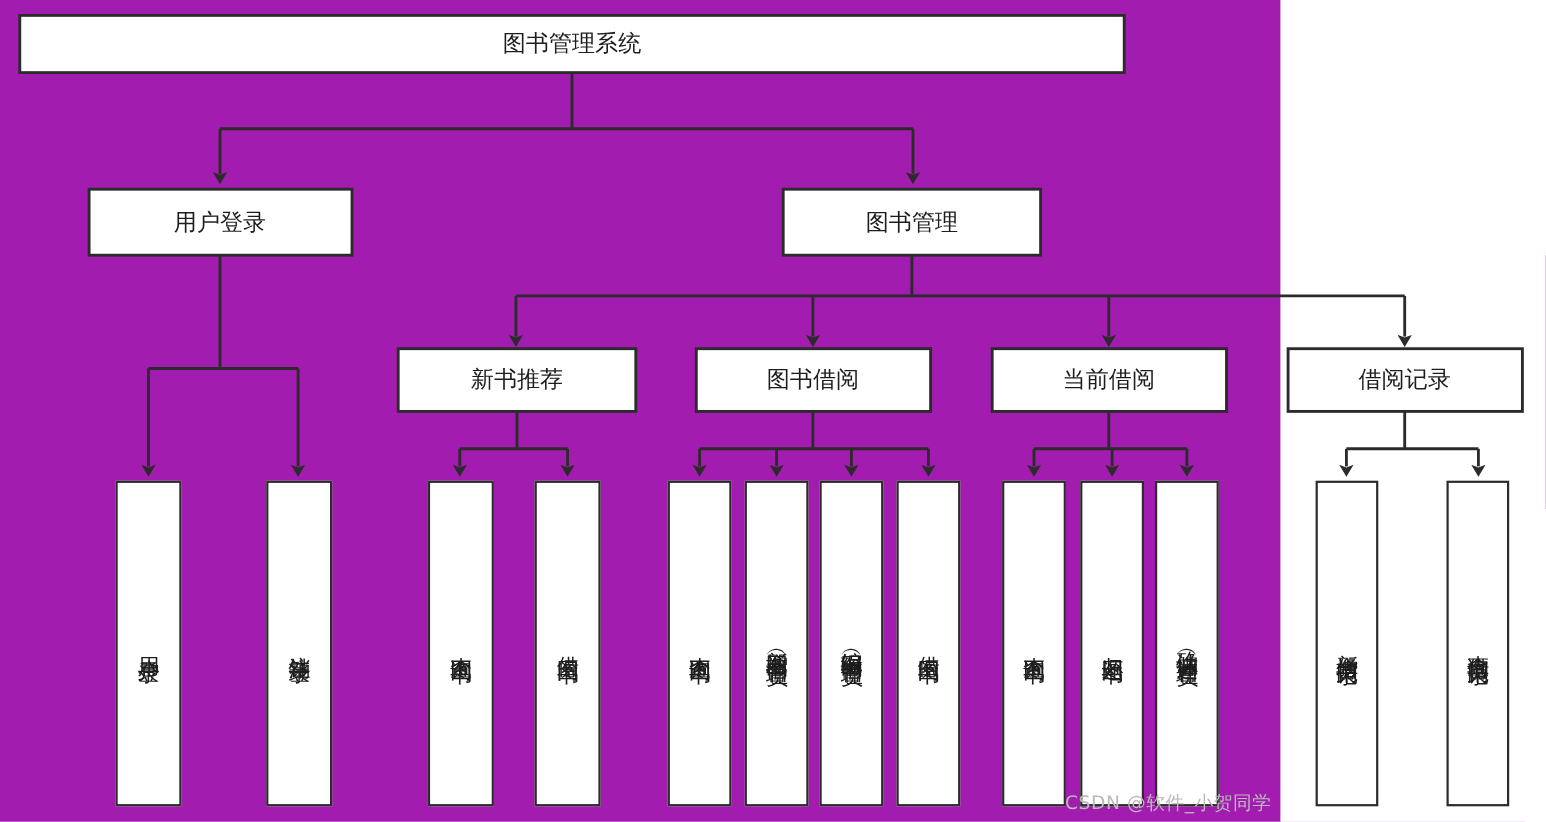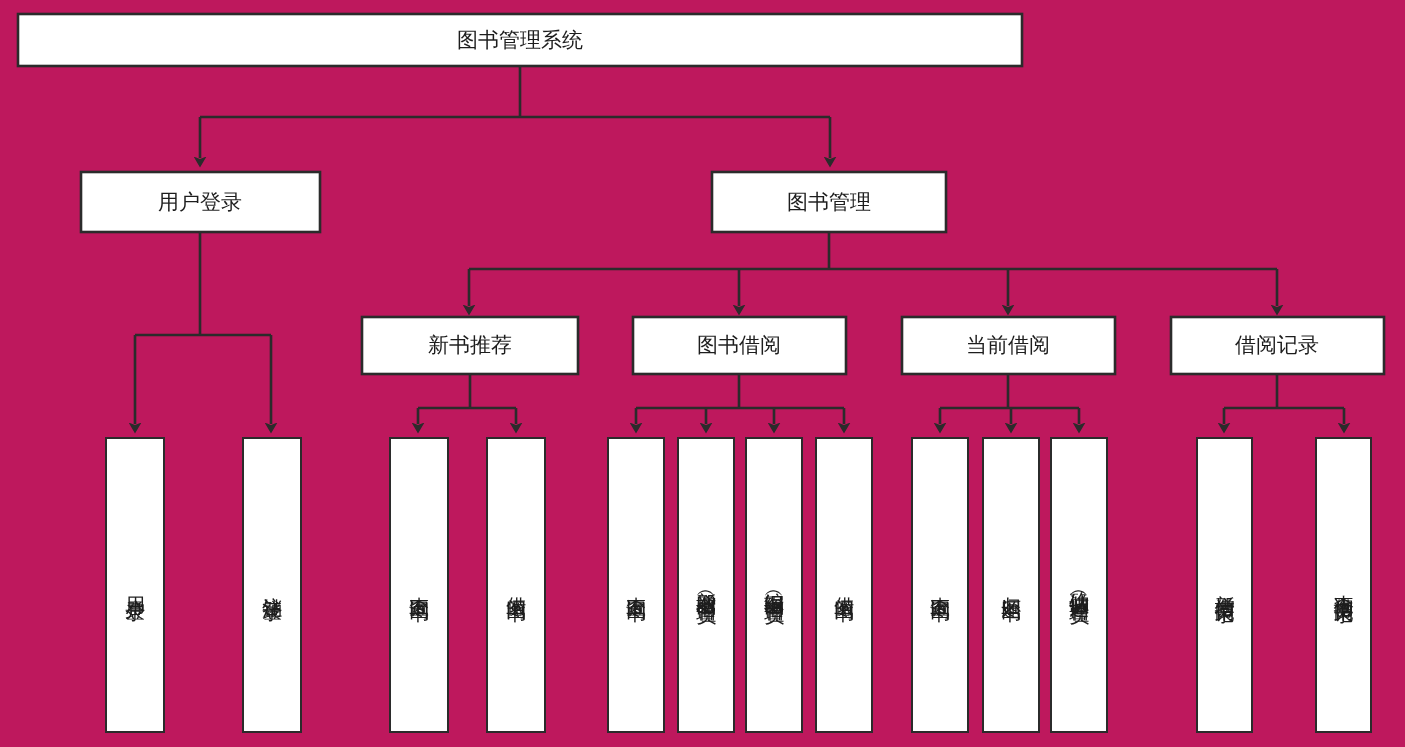--- a/index.html
+++ b/index.html
@@ -8,23 +8,23 @@
     background: #ffffff;
   }
   body {
     width: 1405px;
     height: 747px;
     font-family: "DejaVu Sans", "Liberation Sans", sans-serif;
     overflow: hidden;
   }
   #diagram-root {
     position: relative;
-    width: 1405px;
+    width: 1164px;
     height: 747px;
-    background: #be185d;
+    background: #a21caf;
   }
   svg.tree-canvas {
     position: absolute;
     left: 0;
     top: 0;
     width: 1405px;
     height: 747px;
     display: block;
   }
   .node-rect {
@@ -198,14 +198,15 @@
     <span class="leaf-text">确认归还（管理员）</span>
   </div>
 
   <div class="leaf-box" style="left:1196px; top:437px; width:57px; height:296px;">
     <span class="leaf-text">新增借阅记录</span>
   </div>
   <div class="leaf-box" style="left:1315px; top:437px; width:57px; height:296px;">
     <span class="leaf-text">查询借阅记录</span>
   </div>
 
+  <div class="watermark">CSDN @软件_小贺同学</div>
 
 </div>
 
 </body></html>

